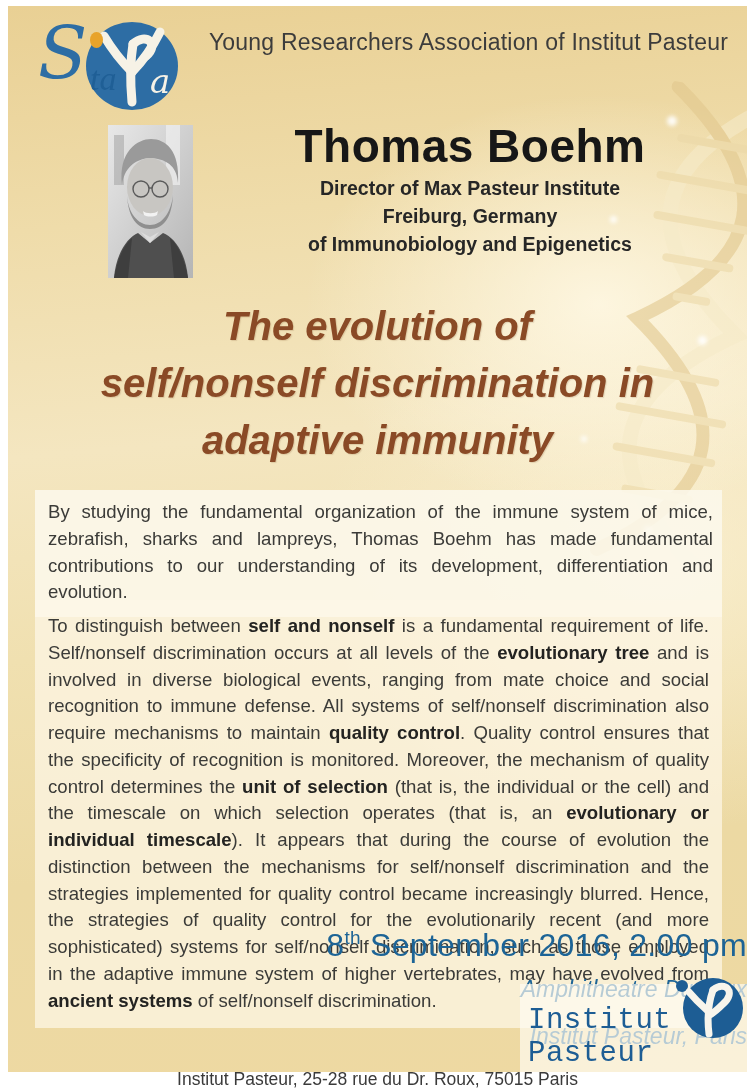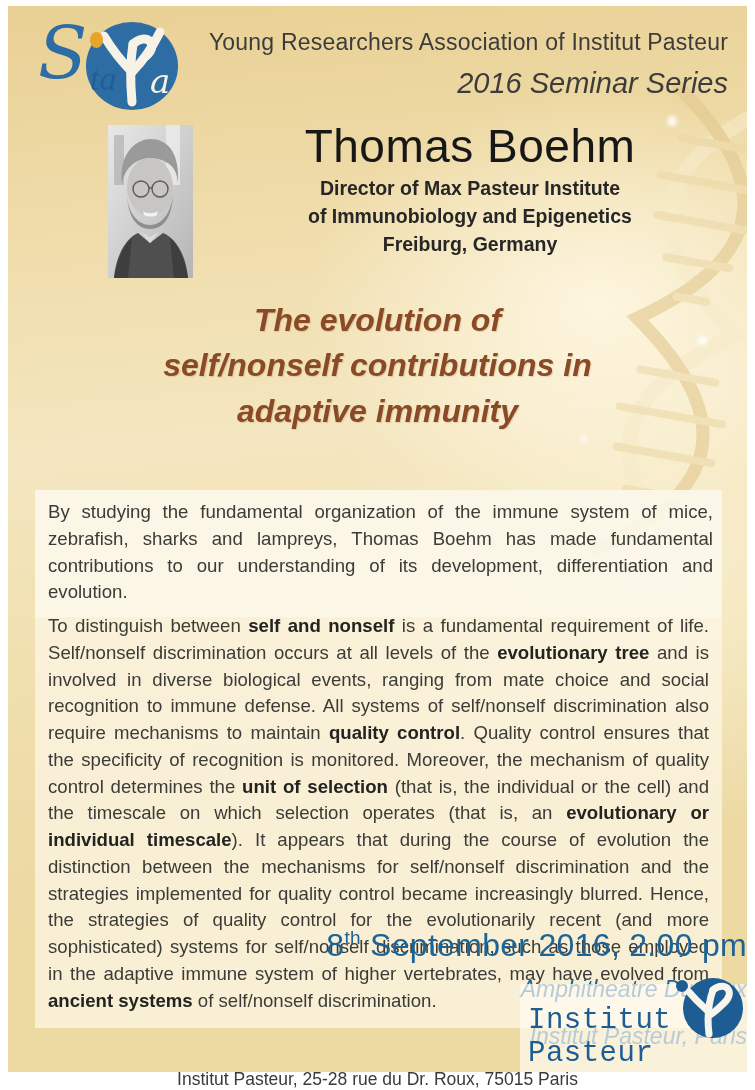--- a/index.html
+++ b/index.html
@@ -24,26 +24,26 @@
   .stapa-s { position:absolute; left:0px; top:2px; font-family:"DejaVu Serif", serif; font-style:italic; font-size:72px; color:#2d6da4; line-height:1; }
   .stapa-ta { position:absolute; left:52px; top:46px; font-family:Liberation Serif, serif; font-style:italic; font-size:34px; color:#1f5f96; line-height:1; }
   .stapa-a { position:absolute; left:112px; top:48px; font-family:"DejaVu Serif", serif; font-style:italic; font-size:34px; color:#f6f2e6; line-height:1; }
   .stapa-dot { position:absolute; left:52px; top:16px; width:13px; height:16px; border-radius:50%; background:#e8a32a; }
   .header-text { flex:1; text-align:right; padding-top:13px; }
   .assoc-line { font-size:23px; color:#3c3c3c; letter-spacing:.2px; }
   .series-line { font-size:29px; font-style:italic; color:#3c3c3c; margin-top:11px; }
   
   .photo { position:absolute; left:100px; top:119px; width:85px; height:153px; }
   .speaker-info { position:absolute; left:192px; top:113px; width:540px; text-align:center; }
-  .speaker-name { font-size:46px; font-weight:normal; color:#171717; letter-spacing:.5px; }
+  .speaker-name { font-size:46px; font-weight:bold; color:#171717; letter-spacing:.5px; }
   .affil { font-size:19.5px; font-weight:bold; color:#262626; line-height:1.38; margin-top:2px; }
   .affil div { margin-top:1px; }
   
   .talk-title { position:absolute; left:0; top:292px; width:739px; text-align:center;
-    font-size:32px; font-weight:bold; font-style:italic; color:#8a4a26; line-height:1.42;
+    font-size:40px; font-weight:bold; font-style:italic; color:#8a4a26; line-height:1.42;
     text-shadow:1px 1px 1px rgba(120,80,40,.18); }
   
   .bio-box { position:absolute; left:27px; top:484px; width:687px; background:rgba(252,248,236,.88);
     padding:9px 9px 11px 13px; font-size:18.6px; line-height:1.44; color:#3b3b38; text-align:justify; }
   .abstract-box { position:absolute; left:27px; top:594px; width:687px; background:rgba(253,247,231,.72);
     padding:13px 13px 14px 13px; font-size:18.6px; line-height:1.44; color:#3b3b38; text-align:justify; }
   .abstract-box b, .bio-box b { color:#232321; }
   
   .event-block { position:absolute; left:0; top:921px; width:739px; text-align:right; color:#1d6496; }
   .event-date { font-size:32px; letter-spacing:.3px; }
@@ -100,21 +100,20 @@
           <path d="M47,22 C60,10 74,22 60,34"></path>
         </g>
       </svg>
       <div class="stapa-s">S</div>
       <div class="stapa-dot"></div>
       <div class="stapa-ta">ta</div>
       <div class="stapa-a">a</div>
     </div>
     <div class="header-text">
       <div class="assoc-line">Young Researchers Association of Institut Pasteur</div>
-      <div class="series-line">2016 Seminar Series</div>
     </div>
   </div>
 
   <div class="photo">
     <svg width="85" height="153" viewBox="0 0 85 153">
       <defs>
         <linearGradient id="pg" x1="0" y1="0" x2="1" y2="1">
           <stop offset="0" stop-color="#e8e8e8"></stop>
           <stop offset="0.5" stop-color="#cfcfcf"></stop>
           <stop offset="1" stop-color="#b5b5b5"></stop>
@@ -134,28 +133,28 @@
       <path d="M33,107 L42,118 L51,107 L42,112 Z" fill="#dcdcdc"></path>
       <path d="M6,153 C10,132 16,120 24,113 L20,153 Z" fill="#3e3e3e"></path>
       <path d="M80,153 C76,132 70,120 62,113 L66,153 Z" fill="#3e3e3e"></path>
     </svg>
   </div>
 
   <div class="speaker-info">
     <div class="speaker-name">Thomas Boehm</div>
     <div class="affil">
       <div>Director of Max Pasteur Institute</div>
+      <div>Freiburg, Germany</div>
       <div>of Immunobiology and Epigenetics</div>
-      <div>Freiburg, Germany</div>
     </div>
   </div>
 
   <div class="talk-title">
     <div>The evolution of</div>
-    <div>self/nonself contributions in</div>
+    <div>self/nonself discrimination in</div>
     <div>adaptive immunity</div>
   </div>
 
   <div class="bio-box">By studying the fundamental organization of the immune system of mice, zebrafish, sharks and lampreys, Thomas Boehm has made fundamental contributions to our understanding of its development, differentiation and evolution.</div>
 
   <div class="abstract-box"><span>To distinguish between </span><b>self and nonself</b><span> is a fundamental requirement of life. Self/nonself discrimination occurs at all levels of the </span><b>evolutionary tree</b><span> and is involved in diverse biological events, ranging from mate choice and social recognition to immune defense. All systems of self/nonself discrimination also require mechanisms to maintain </span><b>quality control</b><span>. Quality control ensures that the specificity of recognition is monitored. Moreover, the mechanism of quality control determines the </span><b>unit of selection</b><span> (that is, the individual or the cell) and the timescale on which selection operates (that is, an </span><b>evolutionary or individual timescale</b><span>). It appears that during the course of evolution the distinction between the mechanisms for self/nonself discrimination and the strategies implemented for quality control became increasingly blurred. Hence, the strategies of quality control for the evolutionarily recent (and more sophisticated) systems for self/nonself discrimination, such as those employed in the adaptive immune system of higher vertebrates, may have evolved from </span><b>ancient systems</b><span> of self/nonself discrimination.</span></div>
 
   <div class="event-block">
     <div class="event-date"><span>8</span><sup>th</sup><span> September 2016, 2.00 pm</span></div>
     <div class="event-venue">Amphitheatre Duclaux</div>

